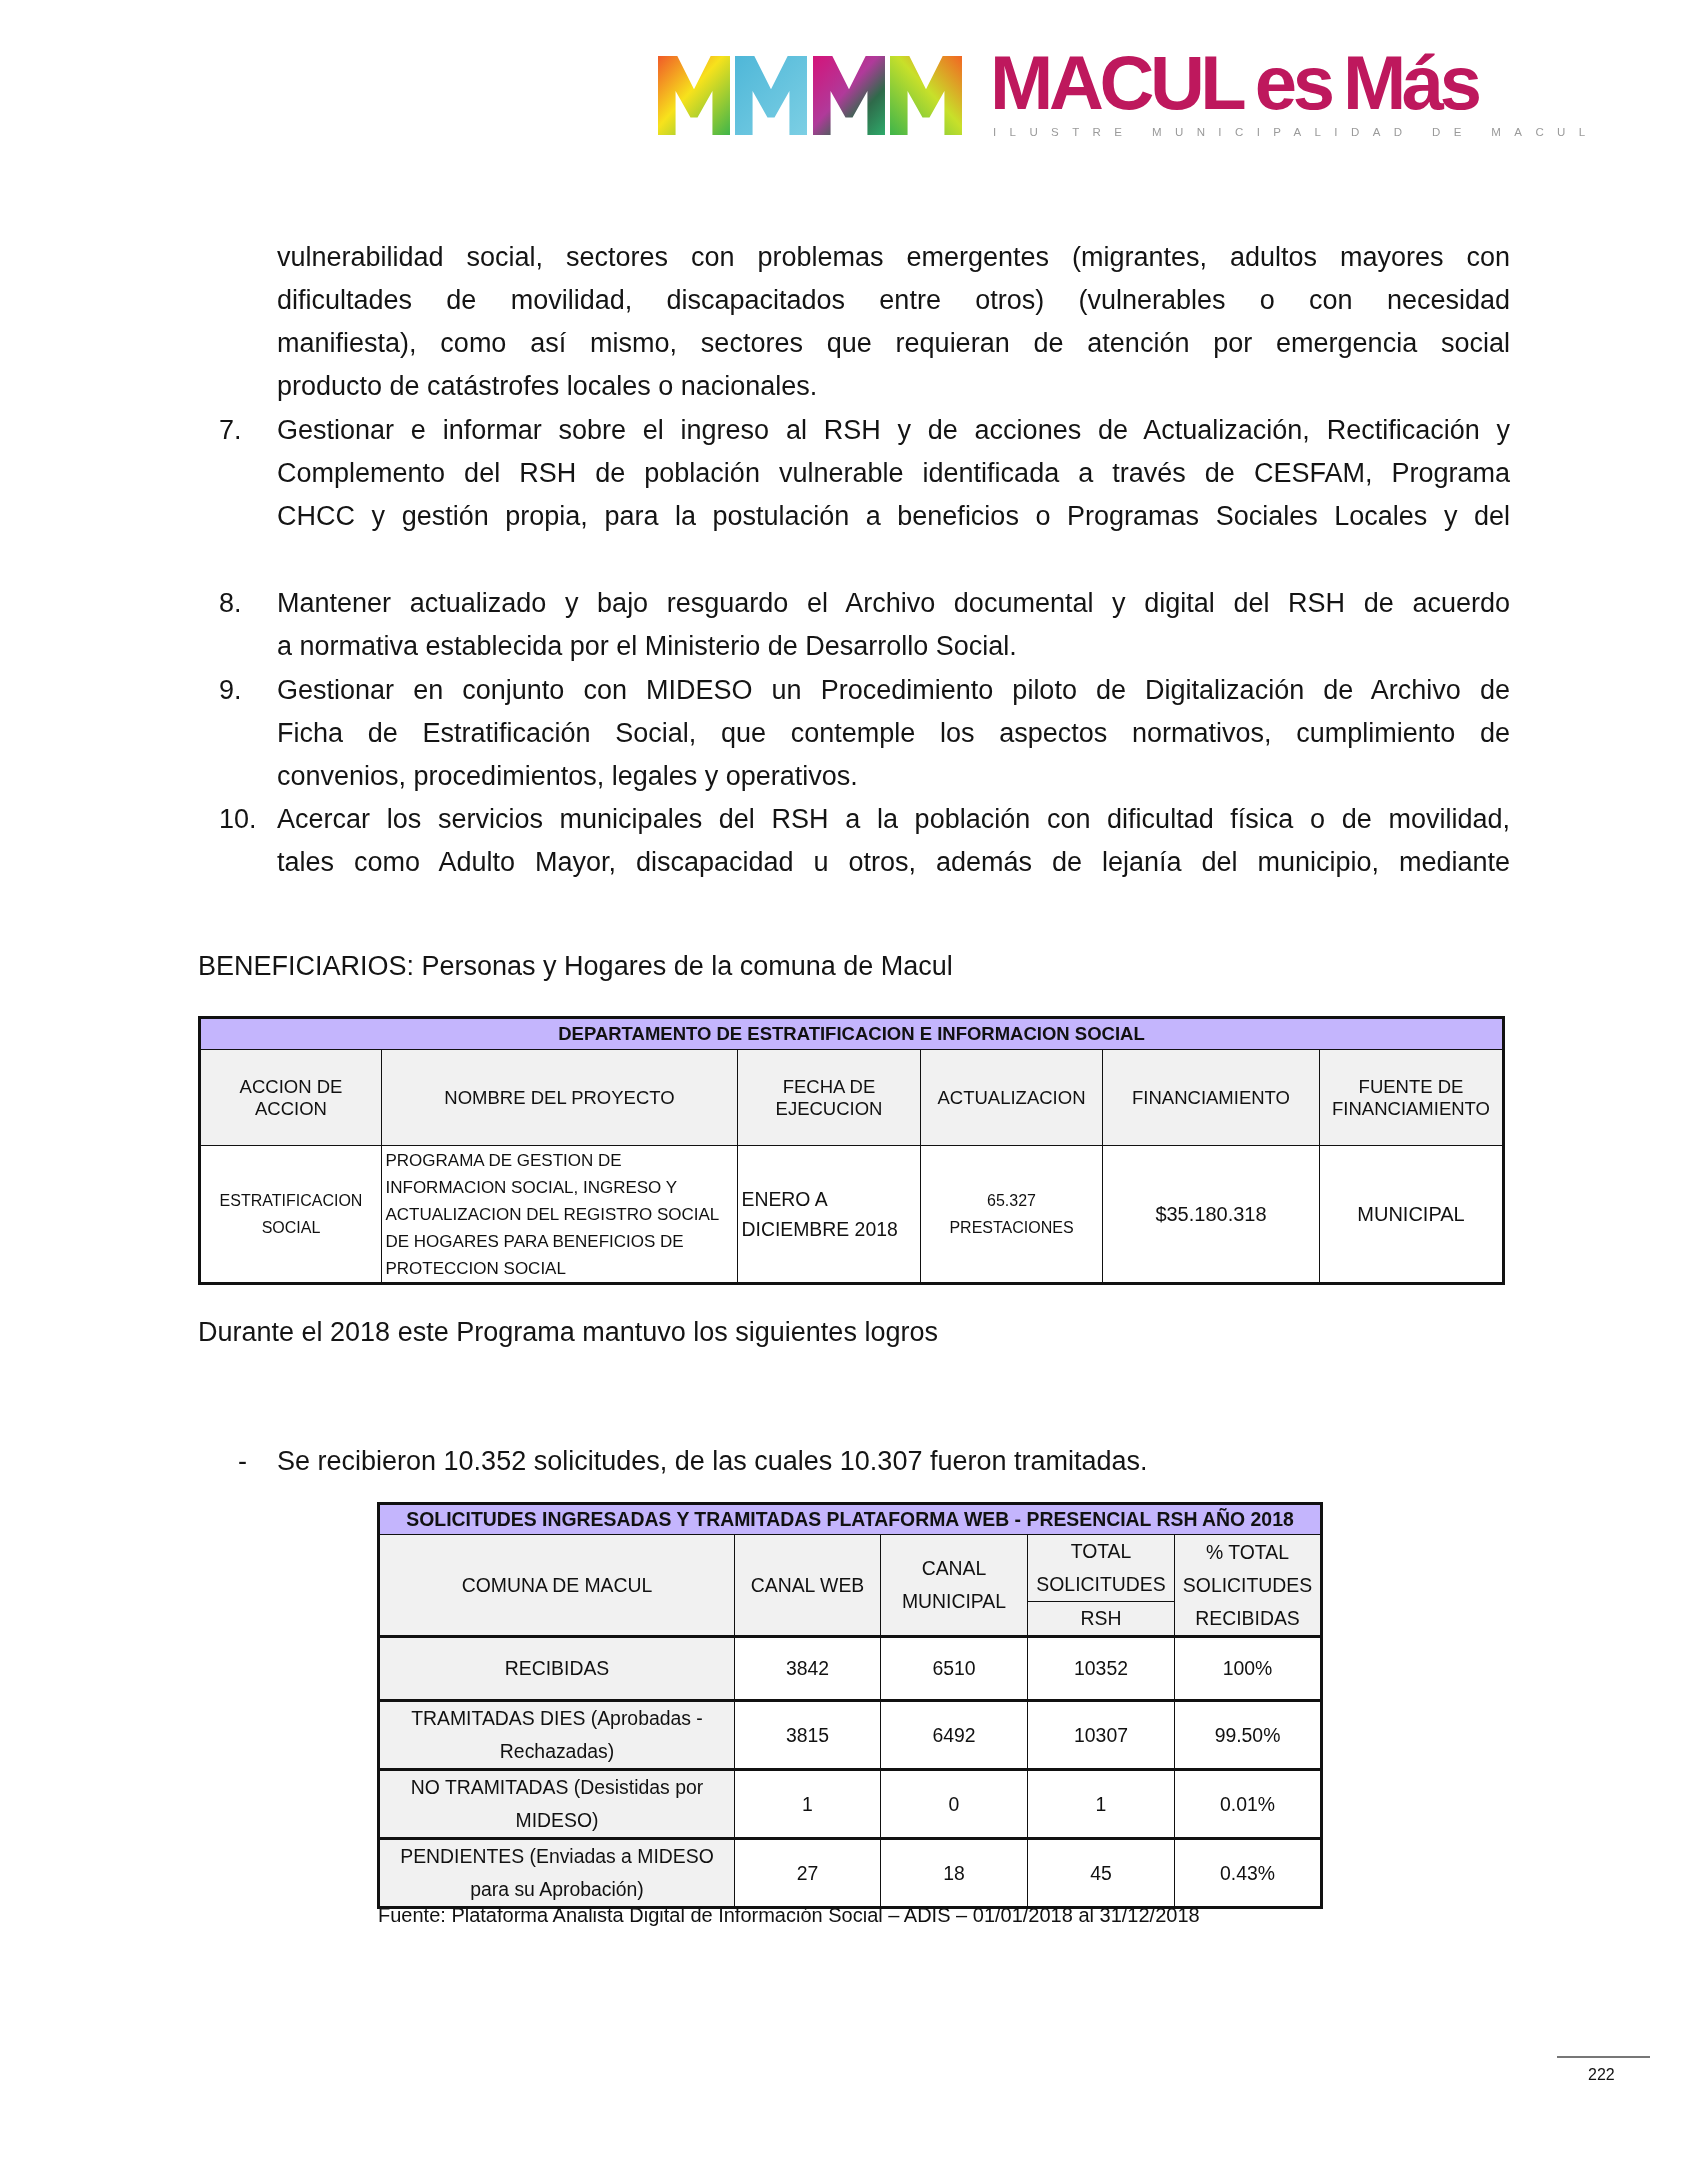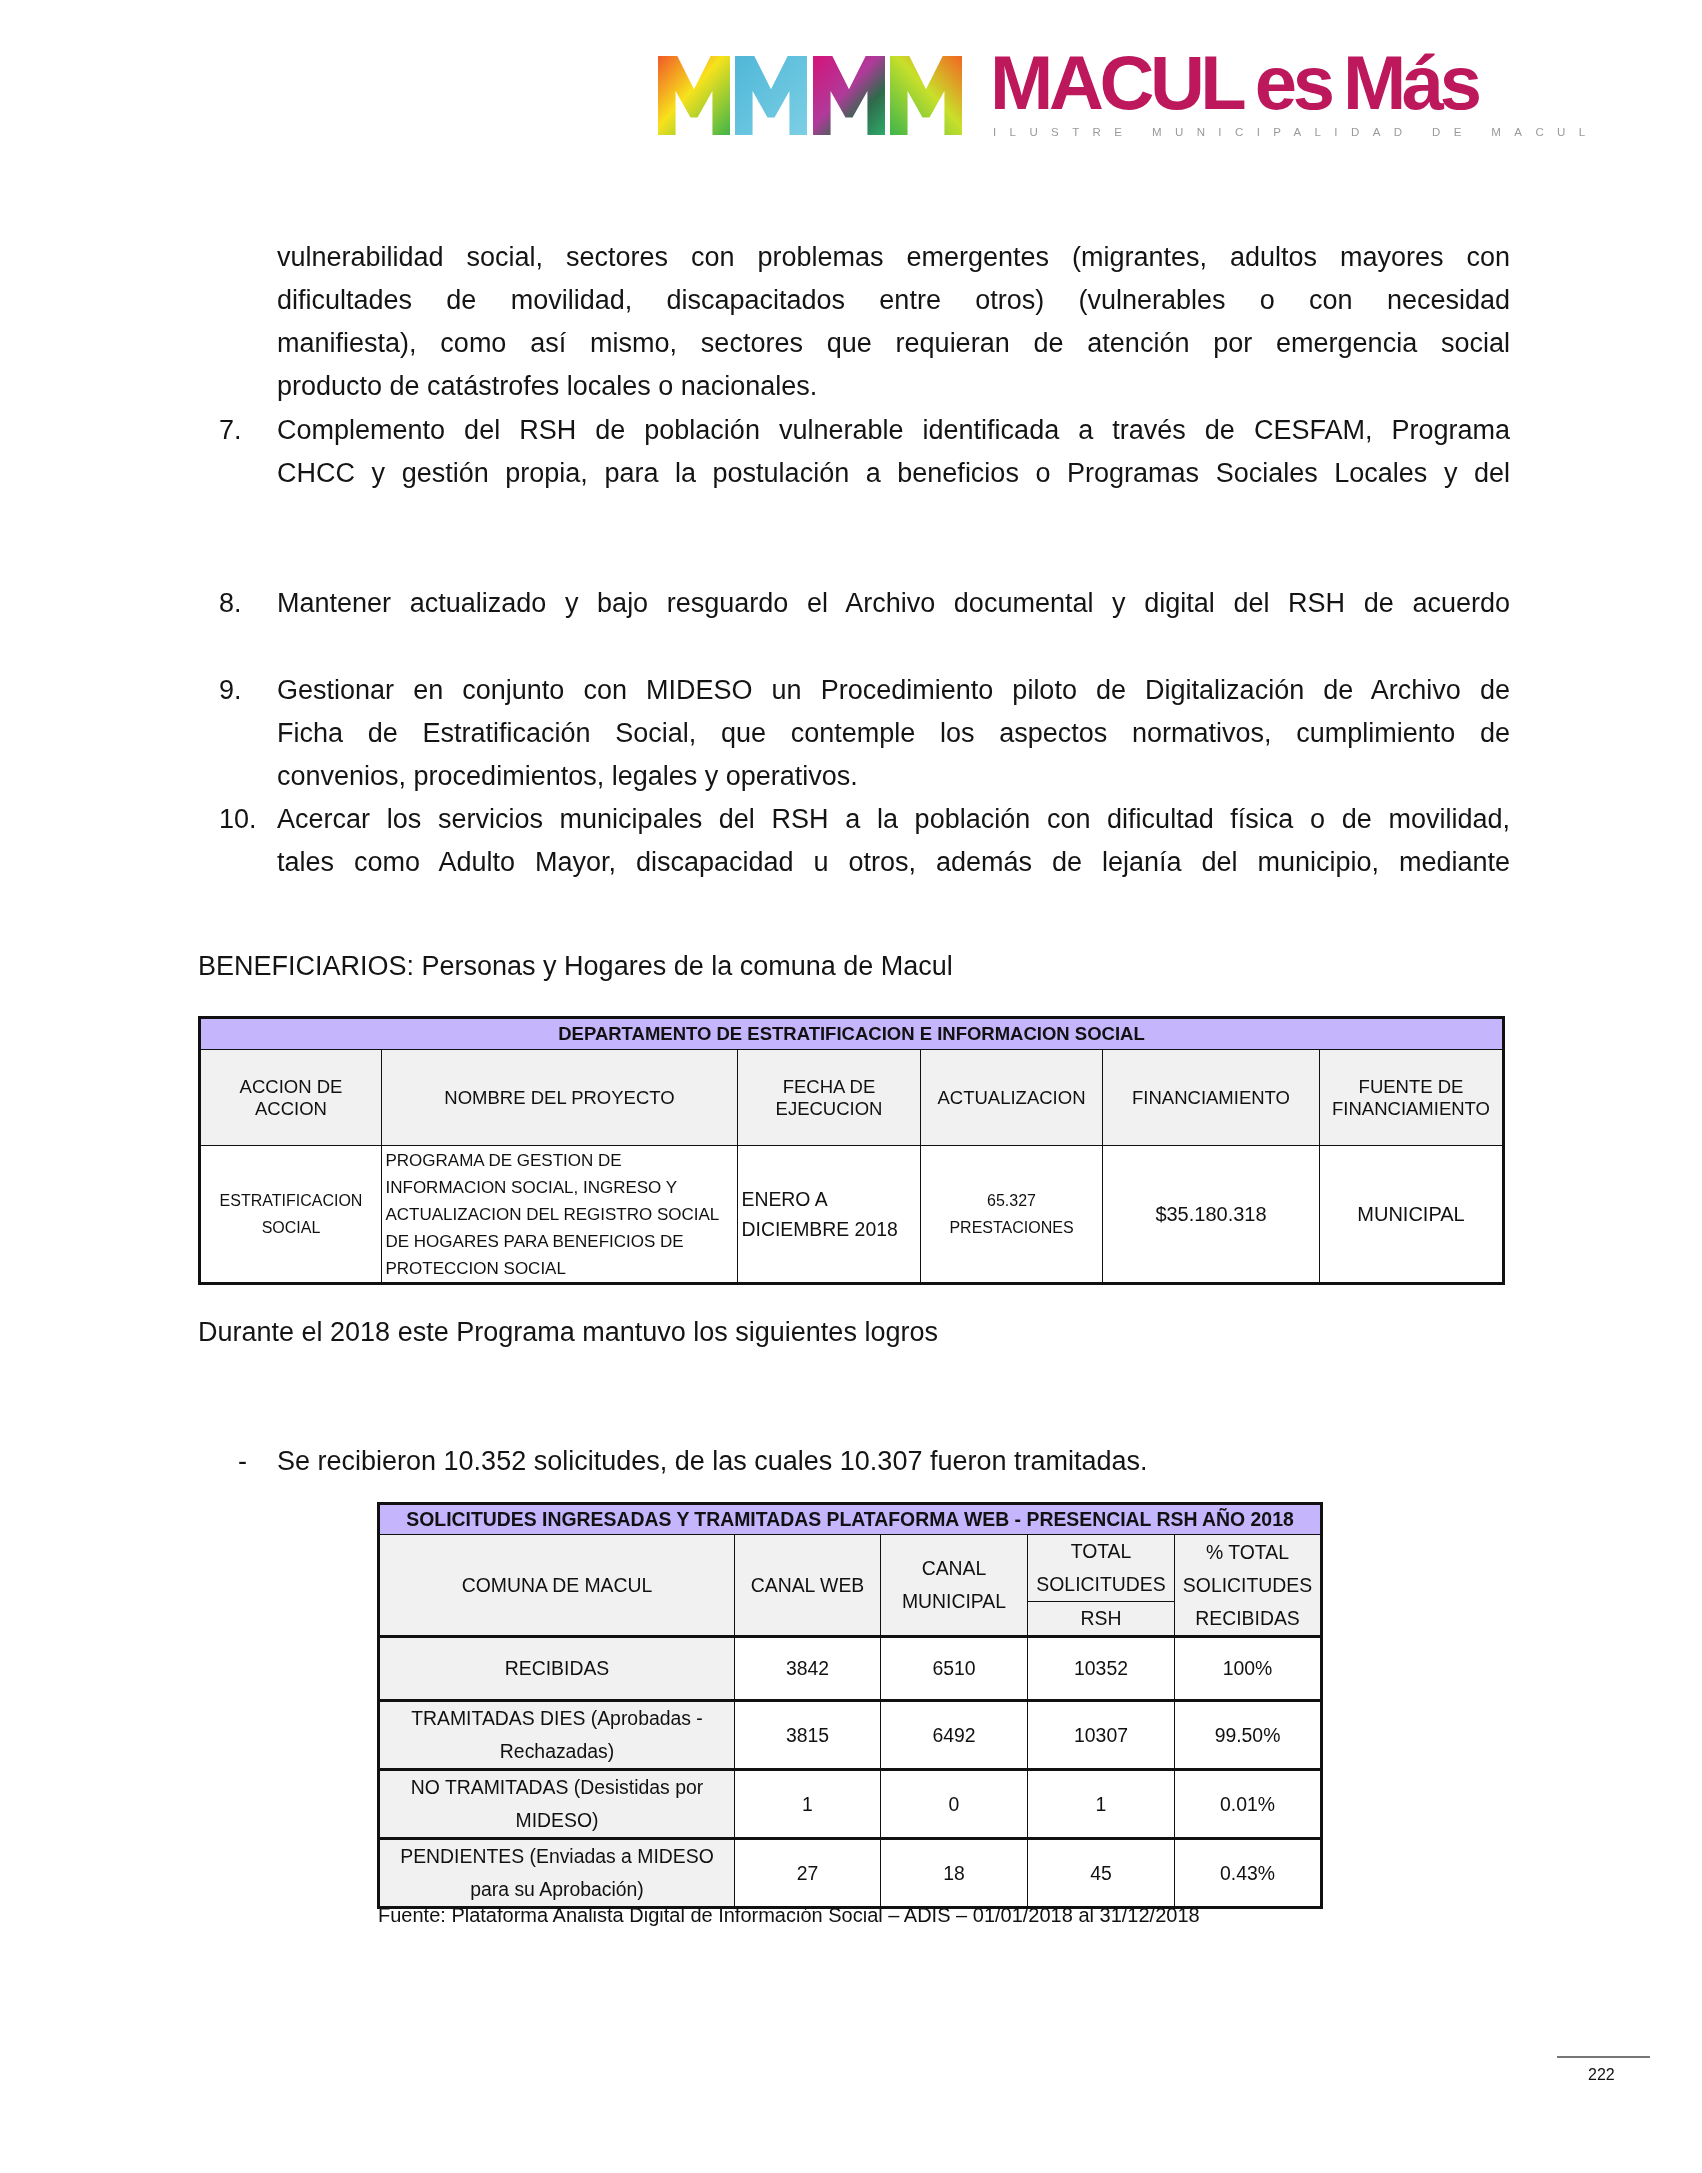--- a/index.html
+++ b/index.html
@@ -109,29 +109,31 @@
     <span class="l">vulnerabilidad social, sectores con problemas emergentes (migrantes, adultos mayores con</span>
     <span class="l">dificultades de movilidad, discapacitados entre otros) (vulnerables o con necesidad</span>
     <span class="l">manifiesta), como así mismo, sectores que requieran de atención por emergencia social</span>
     <span class="l last">producto de catástrofes locales o nacionales.</span>
   </div>
 </div>
 
 <div class="list-item" style="top:409px;">
   <span class="list-num">7.</span>
   <div class="list-text">
+    <span class="l">Gestionar e informar sobre el ingreso al RSH y de acciones de Actualización, Rectificación y</span>
     <span class="l">Complemento del RSH de población vulnerable identificada a través de CESFAM, Programa</span>
     <span class="l">CHCC y gestión propia, para la postulación a beneficios o Programas Sociales Locales y del</span>
   </div>
 </div>
 
 <div class="list-item" style="top:582px;">
   <span class="list-num">8.</span>
   <div class="list-text">
     <span class="l">Mantener actualizado y bajo resguardo el Archivo documental y digital del RSH de acuerdo</span>
+    <span class="l last">a normativa establecida por el Ministerio de Desarrollo Social.</span>
   </div>
 </div>
 
 <div class="list-item" style="top:669px;">
   <span class="list-num">9.</span>
   <div class="list-text">
     <span class="l">Gestionar en conjunto con MIDESO un Procedimiento piloto de Digitalización de Archivo de</span>
     <span class="l">Ficha de Estratificación Social, que contemple los aspectos normativos, cumplimiento de</span>
     <span class="l last">convenios, procedimientos, legales y operativos.</span>
   </div>

